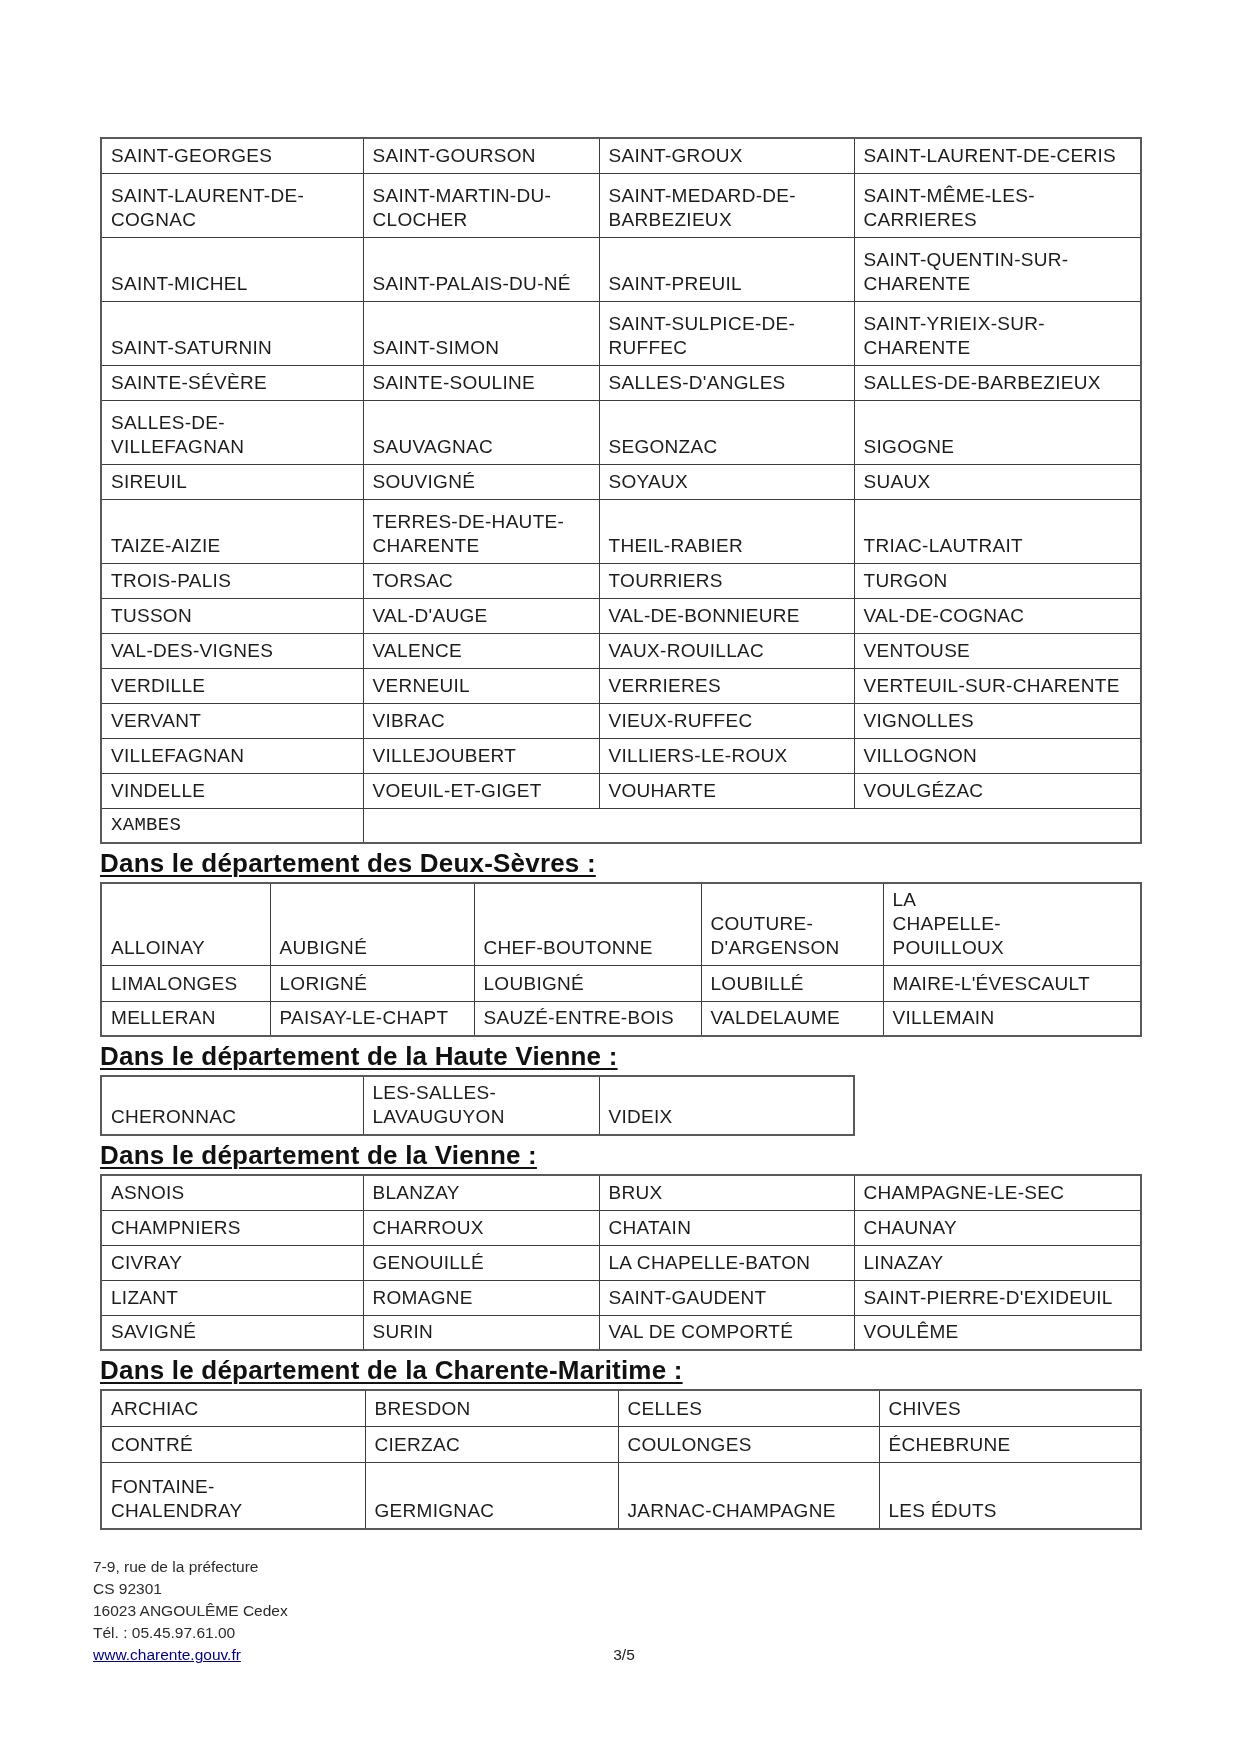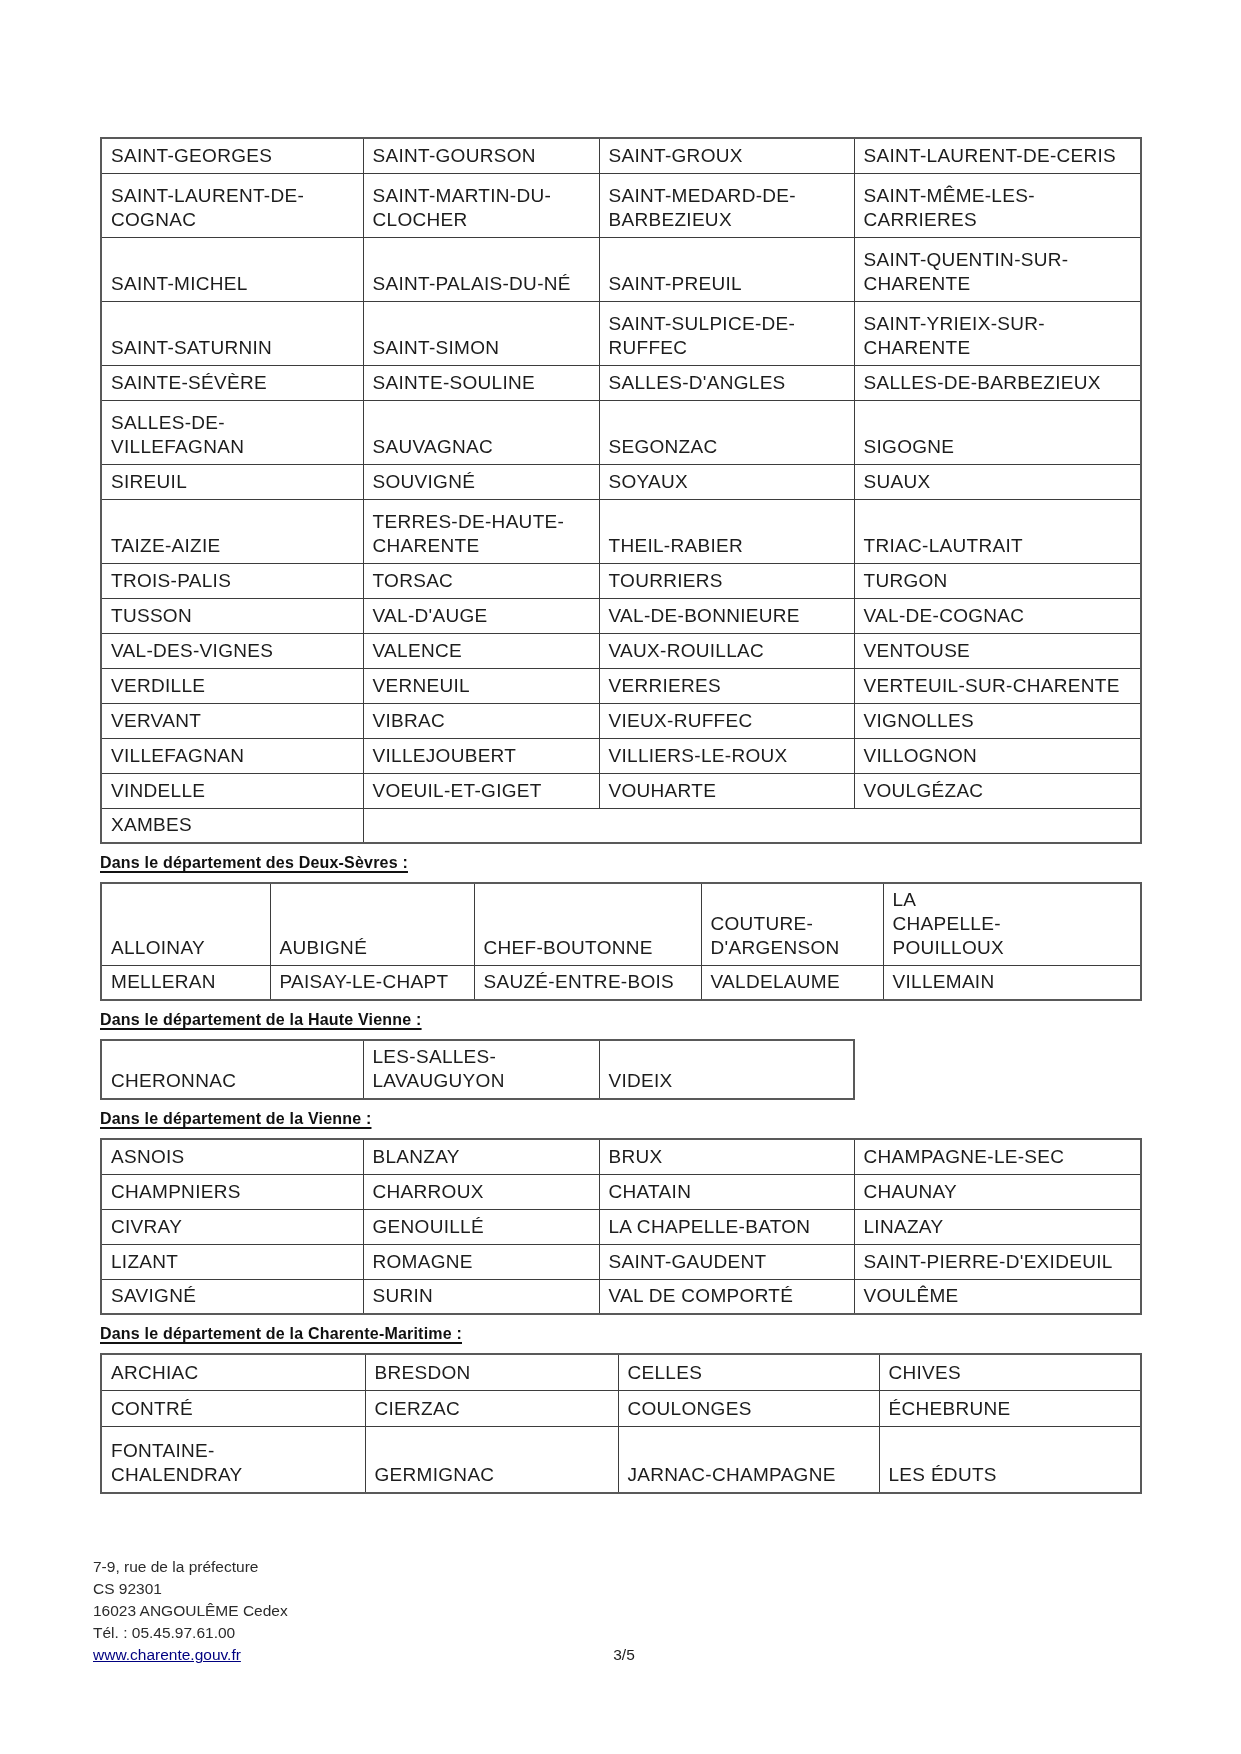--- a/index.html
+++ b/index.html
@@ -35,21 +35,21 @@
   table.communes td.ghost{
     border:none;
   }
   .jline{
     display:flex;
     justify-content:flex-start;
     flex-direction:column;
   }
   h2.dept{
     margin:6px 0 6px 0;
-    font-size:16px;
+    font-size:26px;
     line-height:26px;
     font-weight:bold;
     letter-spacing:0.2px;
     color:#111111;
     text-decoration:underline;
     text-decoration-thickness:2px;
     text-underline-offset:3px;
   }
   .footer{
     position:absolute;
@@ -170,21 +170,21 @@
               <td>VILLEJOUBERT</td>
               <td>VILLIERS-LE-ROUX</td>
               <td>VILLOGNON</td>
             </tr>
             <tr style="height: 35px;">
               <td>VINDELLE</td>
               <td>VOEUIL-ET-GIGET</td>
               <td>VOUHARTE</td>
               <td>VOULGÉZAC</td>
             </tr>
-            <tr style="height: 35px;">
+            <tr style="height: 35px; font-family: Liberation Mono, monospace;">
               <td>XAMBES</td>
               <td class="ghost"></td>
               <td class="ghost"></td>
               <td class="ghost"></td>
             </tr>
           </tbody>
         </table>
     </section>
 
     <section>
@@ -200,20 +200,27 @@
           <tbody>
             <tr style="height: 64px;">
               <td>ALLOINAY</td>
               <td>AUBIGNÉ</td>
               <td>CHEF-BOUTONNE</td>
               <td>COUTURE-<br>D'ARGENSON</td>
               <td><div class="jline">
                   <span>LA</span>
                   <span>CHAPELLE-</span>
                 </div>POUILLOUX</td>
+            </tr>
+            <tr style="height: 36px;">
+              <td>LIMALONGES</td>
+              <td>LORIGNÉ</td>
+              <td>LOUBIGNÉ</td>
+              <td>LOUBILLÉ</td>
+              <td>MAIRE-L'ÉVESCAULT</td>
             </tr>
             <tr style="height: 32px;">
               <td>MELLERAN</td>
               <td>PAISAY-LE-CHAPT</td>
               <td>SAUZÉ-ENTRE-BOIS</td>
               <td>VALDELAUME</td>
               <td>VILLEMAIN</td>
             </tr>
           </tbody>
         </table>

